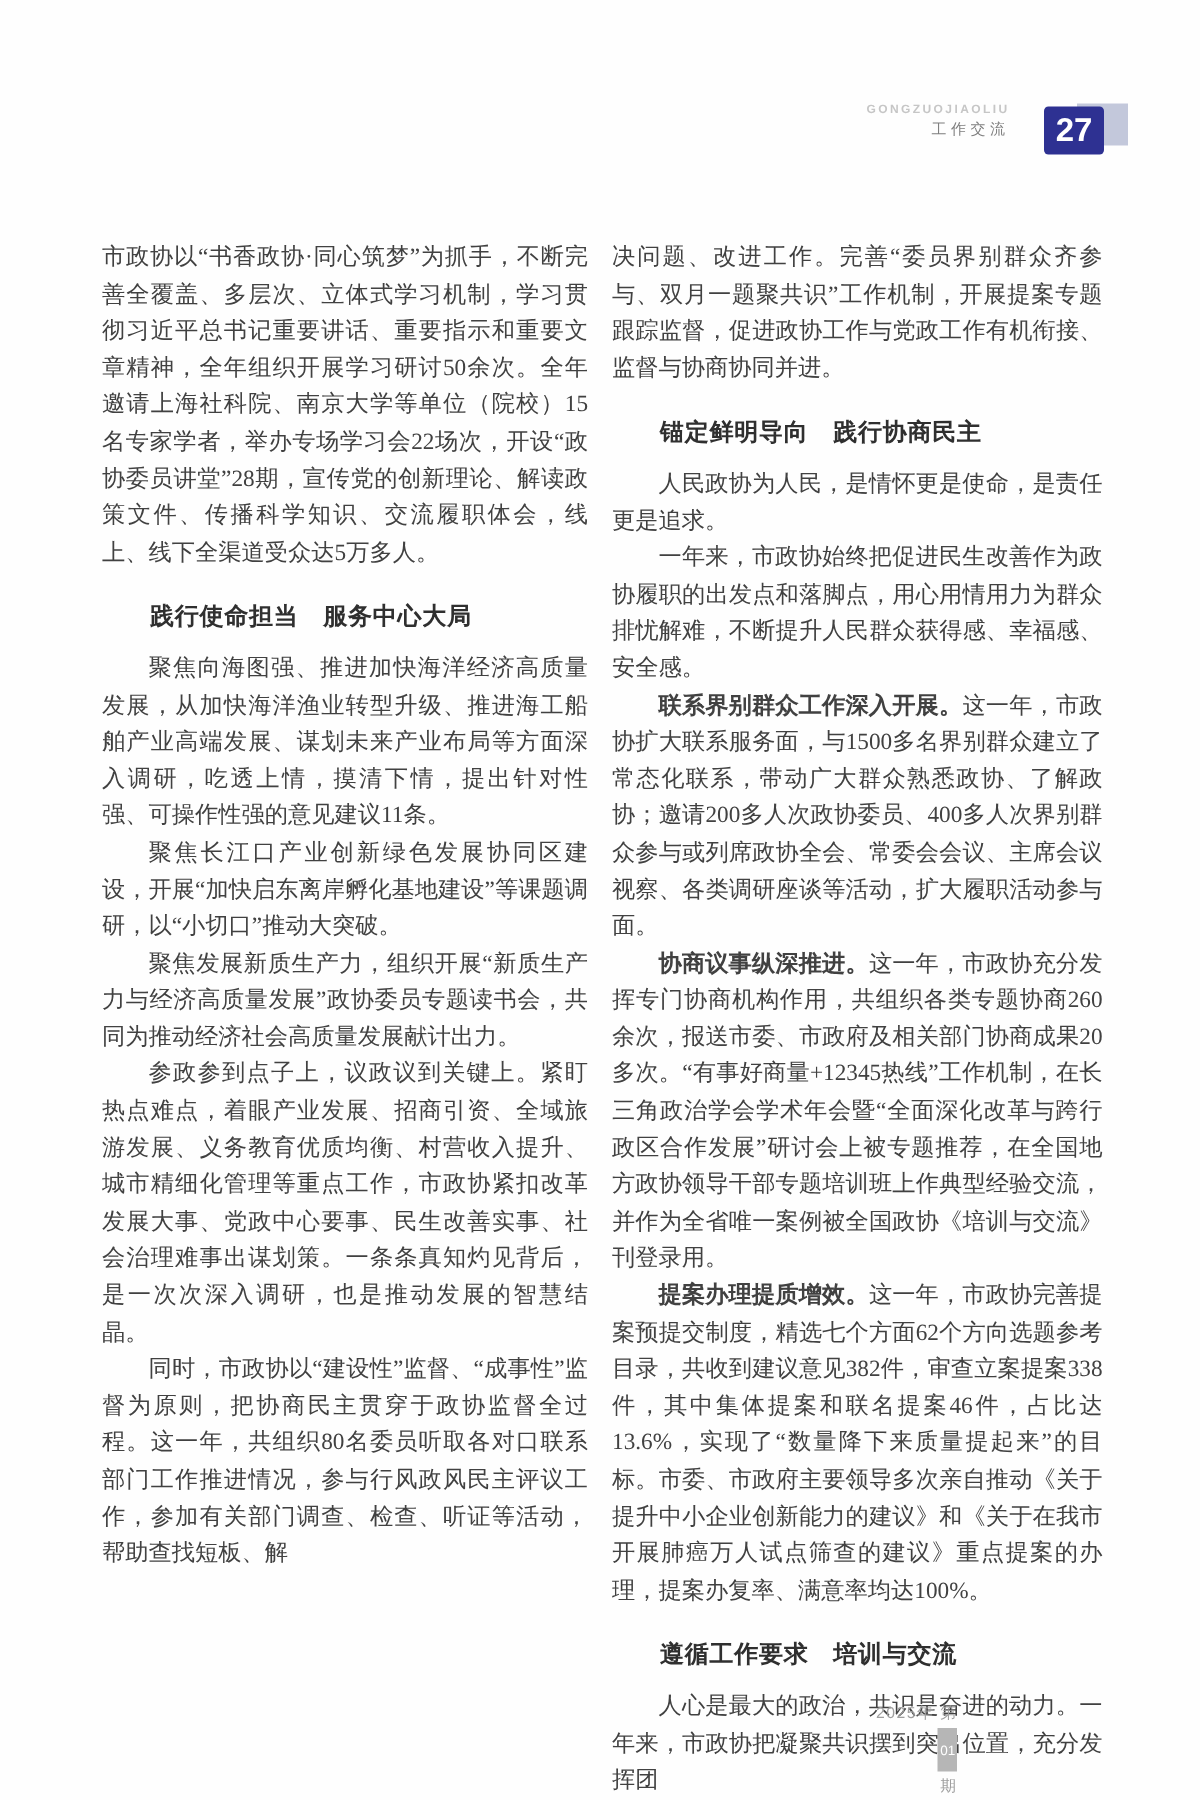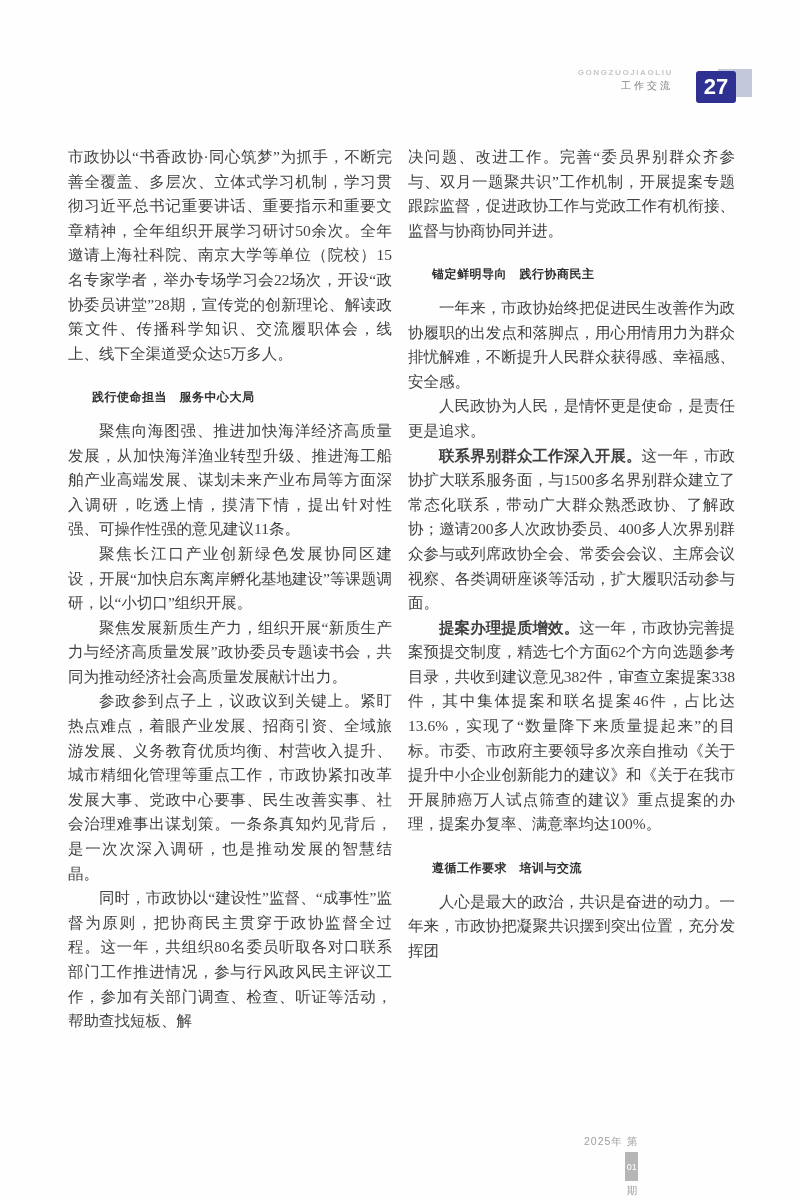--- a/index.html
+++ b/index.html
@@ -41,25 +41,25 @@
 
   
   .col {
     position:absolute; top:145px;
     font-size:15.5px; line-height:24.6px; color:#414141;
     text-align:justify;
   }
   .col-left  { left:68px;  width:324px; }
   .col-right { left:408px; width:327px; }
   .para { text-indent:2em; }
-  .para.cont { text-indent:0; }
+  .para.cont { text-indent:0;margin-top:15px; }
   .lead { font-weight:bold; }
   .subhead {
-    font-size:12px; font-weight:bold; color:#2f2f2f;
-    text-indent:2em; margin:19px 0 9px 0; letter-spacing:0.5px;
+    font-size:16px; font-weight:bold; color:#2f2f2f;
+    text-indent:2em; margin:19px 0 9px 0; letter-spacing:0.5px;font-family:Liberation Mono, monospace;
   }
 
   
   .footer {
     position:absolute; top:1135px; left:584px;
     font-family:Liberation Sans, sans-serif;
     font-size:10.5px; color:#9e9e9e; letter-spacing:1px;
     display:flex; align-items:flex-end; gap:3px;flex-direction:column;
   }
   .issue-badge {
@@ -81,32 +81,33 @@
     <div class="badge-wrap">
       <div class="badge-shadow"></div>
       <div class="page-badge">27</div>
     </div>
   </div>
 
   <div class="col col-left">
     <p class="para cont">市政协以“书香政协·同心筑梦”为抓手，不断完善全覆盖、多层次、立体式学习机制，学习贯彻习近平总书记重要讲话、重要指示和重要文章精神，全年组织开展学习研讨50余次。全年邀请上海社科院、南京大学等单位（院校）15名专家学者，举办专场学习会22场次，开设“政协委员讲堂”28期，宣传党的创新理论、解读政策文件、传播科学知识、交流履职体会，线上、线下全渠道受众达5万多人。</p>
     <h3 class="subhead">践行使命担当　服务中心大局</h3>
     <p class="para">聚焦向海图强、推进加快海洋经济高质量发展，从加快海洋渔业转型升级、推进海工船舶产业高端发展、谋划未来产业布局等方面深入调研，吃透上情，摸清下情，提出针对性强、可操作性强的意见建议11条。</p>
-    <p class="para">聚焦长江口产业创新绿色发展协同区建设，开展“加快启东离岸孵化基地建设”等课题调研，以“小切口”组织开展。</p>
+    <p class="para">聚焦长江口产业创新绿色发展协同区建设，开展“加快启东离岸孵化基地建设”等课题调研，以“小切口”推动大突破。</p>
     <p class="para">聚焦发展新质生产力，组织开展“新质生产力与经济高质量发展”政协委员专题读书会，共同为推动经济社会高质量发展献计出力。</p>
     <p class="para">参政参到点子上，议政议到关键上。紧盯热点难点，着眼产业发展、招商引资、全域旅游发展、义务教育优质均衡、村营收入提升、城市精细化管理等重点工作，市政协紧扣改革发展大事、党政中心要事、民生改善实事、社会治理难事出谋划策。一条条真知灼见背后，是一次次深入调研，也是推动发展的智慧结晶。</p>
     <p class="para">同时，市政协以“建设性”监督、“成事性”监督为原则，把协商民主贯穿于政协监督全过程。这一年，共组织80名委员听取各对口联系部门工作推进情况，参与行风政风民主评议工作，参加有关部门调查、检查、听证等活动，帮助查找短板、解</p>
   </div>
 
   <div class="col col-right">
     <p class="para cont">决问题、改进工作。完善“委员界别群众齐参与、双月一题聚共识”工作机制，开展提案专题跟踪监督，促进政协工作与党政工作有机衔接、监督与协商协同并进。</p>
     <h3 class="subhead">锚定鲜明导向　践行协商民主</h3>
+    <p class="para">人民政协为人民，是情怀更是使命，是责任更是追求。</p>
     <p class="para">一年来，市政协始终把促进民生改善作为政协履职的出发点和落脚点，用心用情用力为群众排忧解难，不断提升人民群众获得感、幸福感、安全感。</p>
-    <p class="para">人民政协为人民，是情怀更是使命，是责任更是追求。</p>
     <p class="para"><span class="lead">联系界别群众工作深入开展。</span><span>这一年，市政协扩大联系服务面，与1500多名界别群众建立了常态化联系，带动广大群众熟悉政协、了解政协；邀请200多人次政协委员、400多人次界别群众参与或列席政协全会、常委会会议、主席会议视察、各类调研座谈等活动，扩大履职活动参与面。</span></p>
+    <p class="para"><span class="lead">协商议事纵深推进。</span><span>这一年，市政协充分发挥专门协商机构作用，共组织各类专题协商260余次，报送市委、市政府及相关部门协商成果20多次。“有事好商量+12345热线”工作机制，在长三角政治学会学术年会暨“全面深化改革与跨行政区合作发展”研讨会上被专题推荐，在全国地方政协领导干部专题培训班上作典型经验交流，并作为全省唯一案例被全国政协《培训与交流》刊登录用。</span></p>
     <p class="para"><span class="lead">提案办理提质增效。</span><span>这一年，市政协完善提案预提交制度，精选七个方面62个方向选题参考目录，共收到建议意见382件，审查立案提案338件，其中集体提案和联名提案46件，占比达13.6%，实现了“数量降下来质量提起来”的目标。市委、市政府主要领导多次亲自推动《关于提升中小企业创新能力的建议》和《关于在我市开展肺癌万人试点筛查的建议》重点提案的办理，提案办复率、满意率均达100%。</span></p>
     <h3 class="subhead">遵循工作要求　培训与交流</h3>
     <p class="para">人心是最大的政治，共识是奋进的动力。一年来，市政协把凝聚共识摆到突出位置，充分发挥团</p>
   </div>
 
   <div class="footer">
     <span>2025年 第</span>
     <span class="issue-badge">01</span>
     <span>期</span>
   </div>

